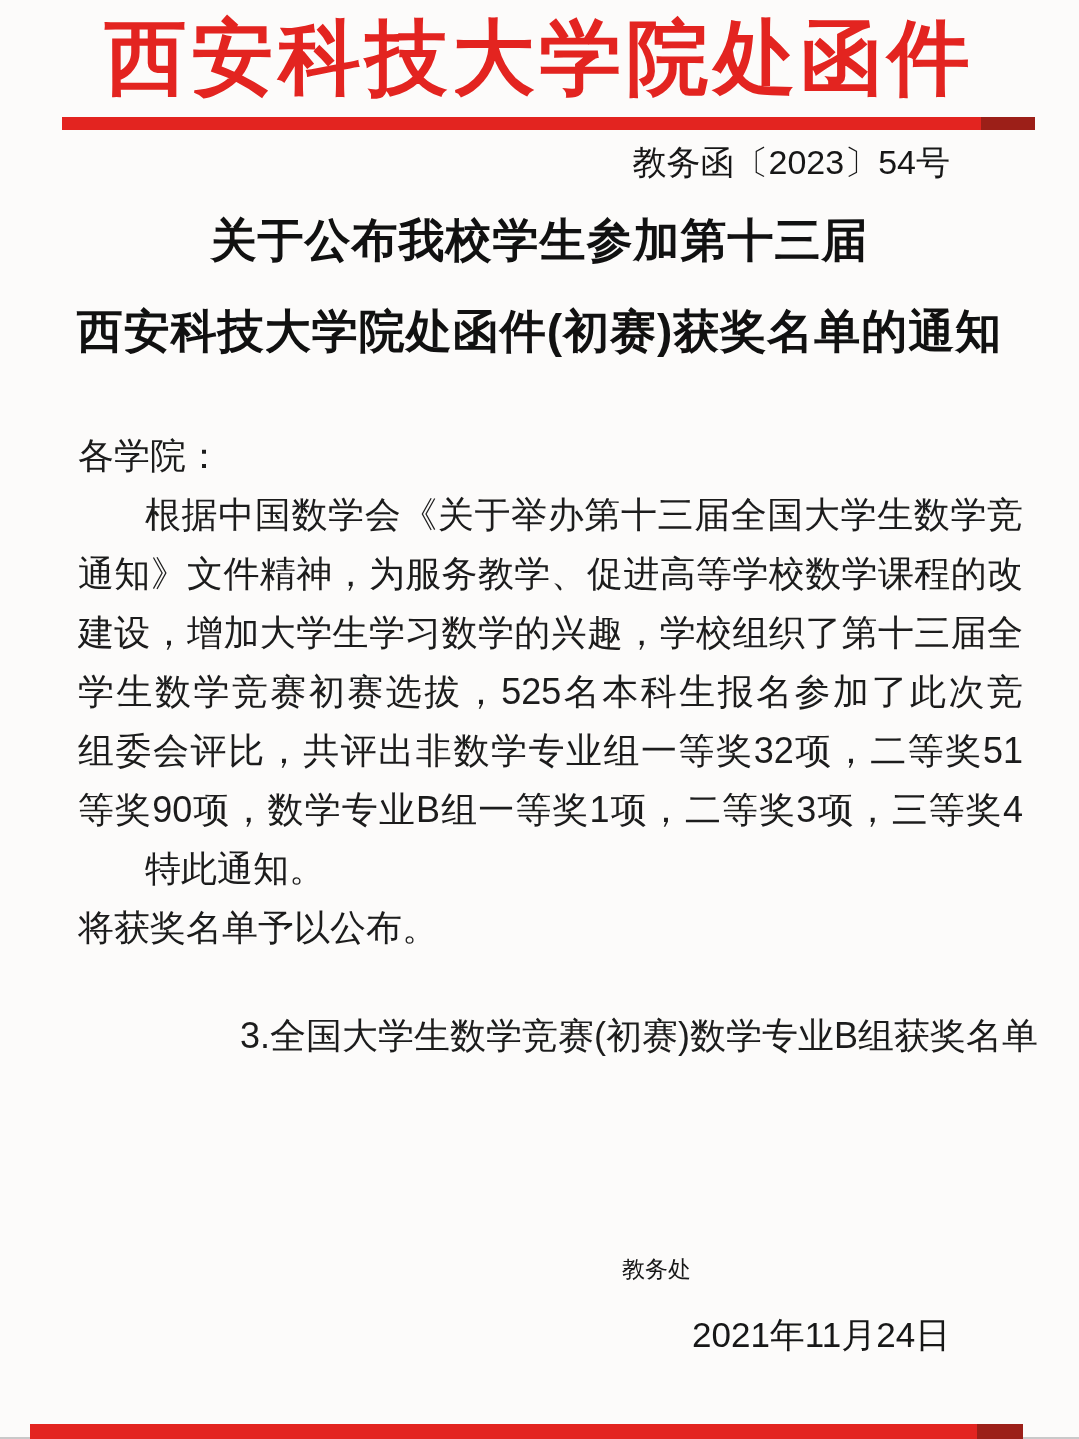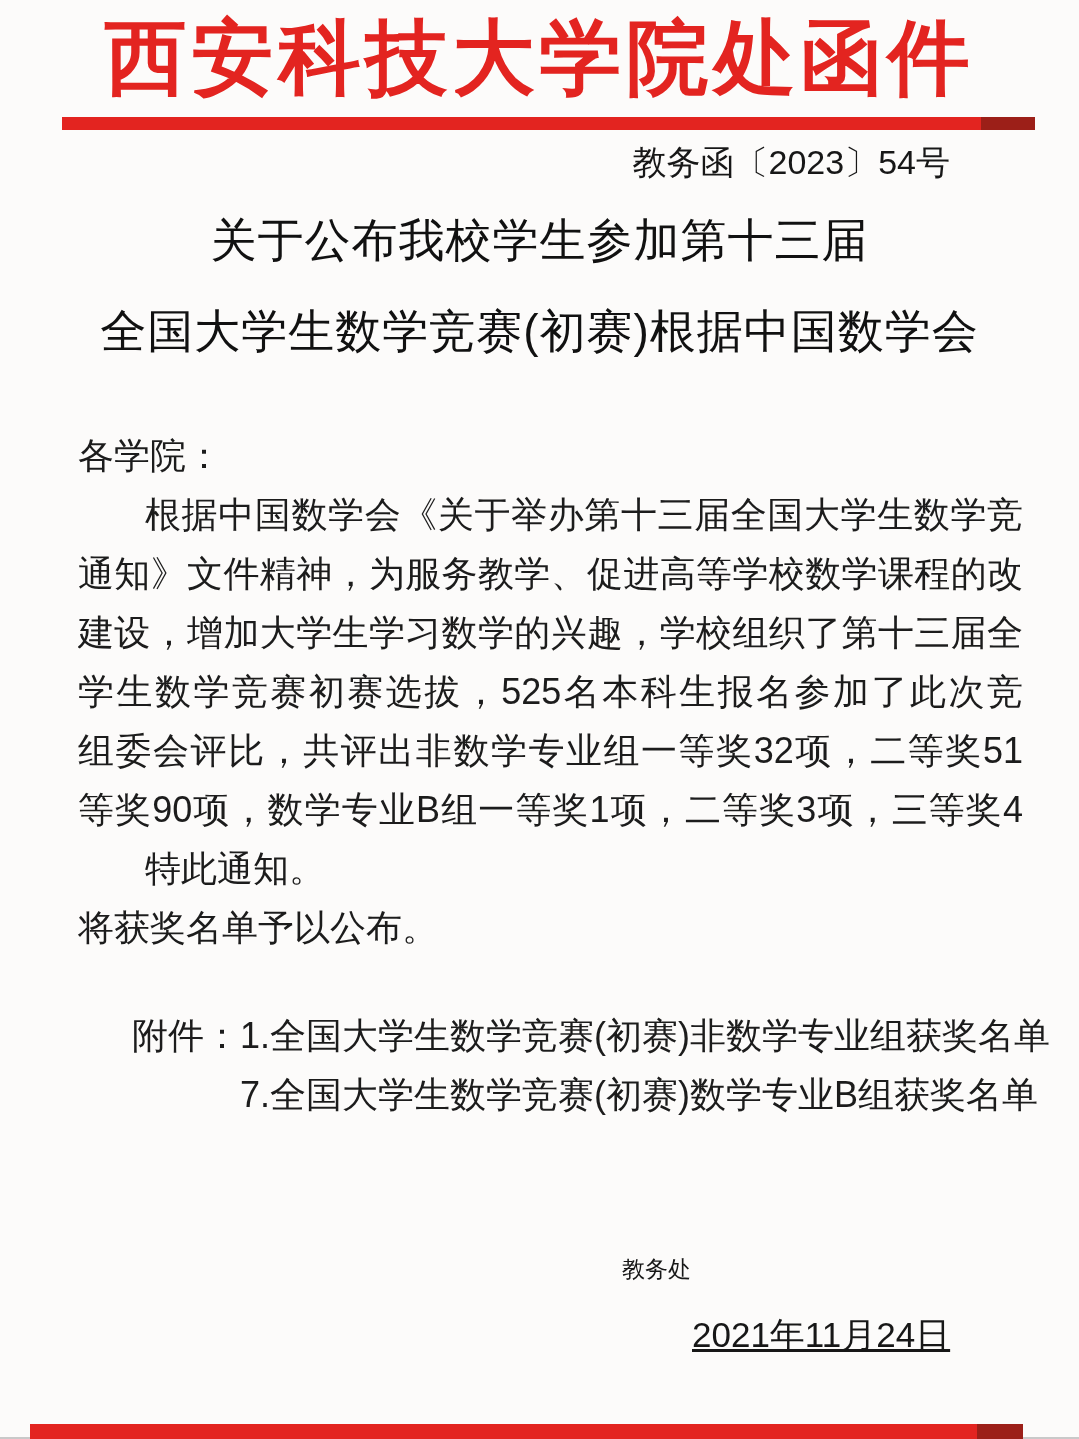--- a/index.html
+++ b/index.html
@@ -30,21 +30,21 @@
   }
   .doc-number{
     position:absolute;top:140px;right:129px;
     font-size:34px;color:#171717;
     white-space:nowrap;
   }
   
   .notice-title{
     position:absolute;left:0;width:100%;
     text-align:center;
-    font-size:46px;font-weight:normal;color:#111;
+    font-size:46px;font-weight:bold;color:#111;
     letter-spacing:1px;white-space:nowrap;
   }
   .title-1{top:210px;}
   .title-2{top:301px;}
   
   .body-block{
     position:absolute;top:426px;left:78px;width:945px;
     font-size:36px;line-height:59px;color:#1c1c1c;
   }
   .line{
@@ -62,21 +62,21 @@
   }
   .att-line-1{padding-left:67px;white-space:nowrap;}
   .att-line-2{padding-left:175px;white-space:nowrap;}
   
   .sig-dept{
     position:absolute;top:1254px;left:622px;
     font-size:23px;color:#171717;white-space:nowrap;
   }
   .sig-date{
     position:absolute;top:1312px;left:692px;
-    font-size:35px;color:#171717;white-space:nowrap;text-decoration:underline;
+    font-size:35px;color:#171717;white-space:nowrap;
   }
   
   .bottom-gray-edge{
     position:absolute;left:0;bottom:0;width:100%;height:2px;
     background:#c9c9c9;
   }
   .bottom-red-bar{
     position:absolute;top:1424px;left:30px;width:993px;height:15px;
     background:#e32420;
   }
@@ -92,40 +92,37 @@
 
   <div class="letterhead">西安科技大学院处函件</div>
 
   <div class="red-rule">
     <div class="dark-end"></div>
   </div>
 
   <div class="doc-number">教务函〔2023〕54号</div>
 
   <div class="notice-title title-1">关于公布我校学生参加第十三届</div>
-  <div class="notice-title title-2">全国大学生数学竞赛(初赛)根据中国数学会</div>
+  <div class="notice-title title-2">西安科技大学院处函件(初赛)获奖名单的通知</div>
 
   <div class="body-block">
     <div class="line">各学院：</div>
     <div class="line just indent">根据中国数学会《关于举办第十三届全国大学生数学竞赛的</div>
     <div class="line just">通知》文件精神，为服务教学、促进高等学校数学课程的改革和</div>
     <div class="line just">建设，增加大学生学习数学的兴趣，学校组织了第十三届全国大</div>
     <div class="line just">学生数学竞赛初赛选拔，525名本科生报名参加了此次竞赛，经</div>
     <div class="line just">组委会评比，共评出非数学专业组一等奖32项，二等奖51项，三</div>
     <div class="line just">等奖90项，数学专业B组一等奖1项，二等奖3项，三等奖4项。现</div>
     <div class="line indent">特此通知。</div>
     <div class="line">将获奖名单予以公布。</div>
   </div>
 
   <div class="attachments">
-    <div class="att-line-1">
-      <span>附件：</span><span>1.全国大学生数学竞赛(初赛)非数学专业组获奖名单</span>
-    </div>
     <div class="att-line-2">
-      <span>7.全国大学生数学竞赛(初赛)数学专业B组获奖名单</span>
+      <span>3.全国大学生数学竞赛(初赛)数学专业B组获奖名单</span>
     </div>
   </div>
 
   <div class="sig-dept">教务处</div>
   <div class="sig-date">2021年11月24日</div>
 
   <div class="bottom-gray-edge"></div>
   <div class="bottom-red-bar">
     <div class="dark-end"></div>
   </div>

